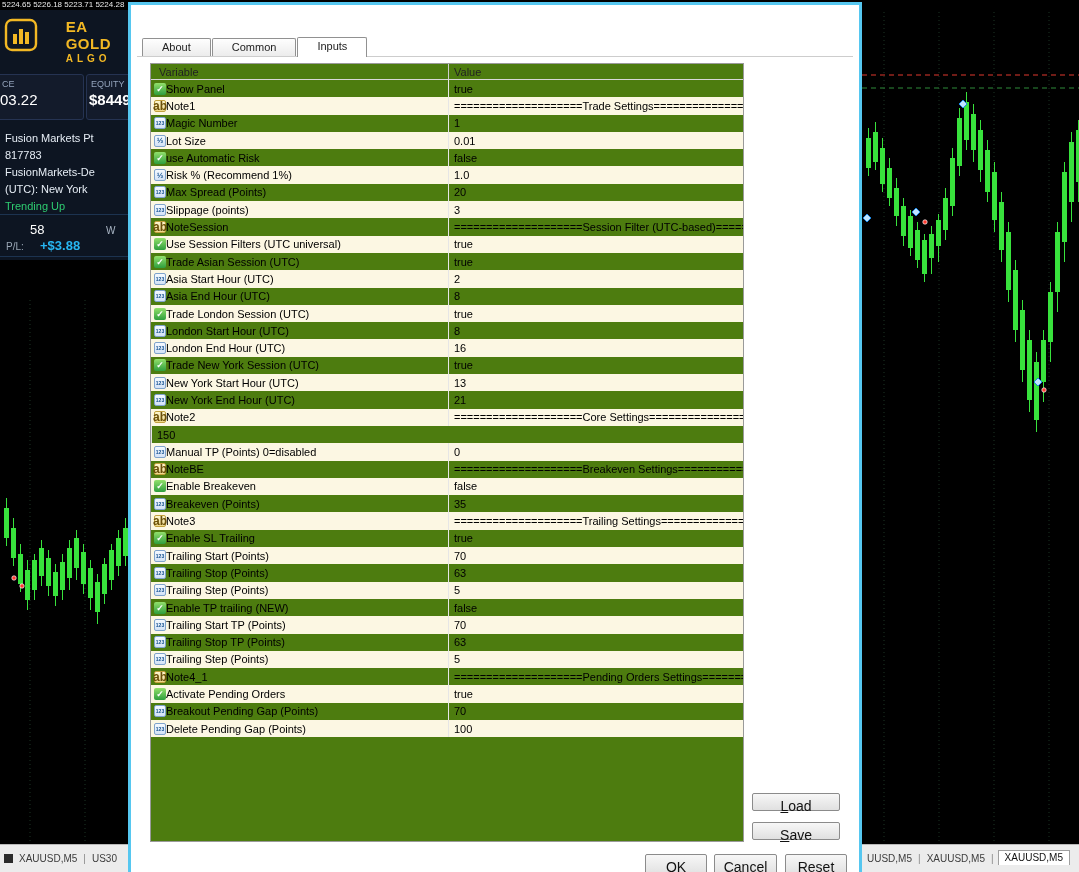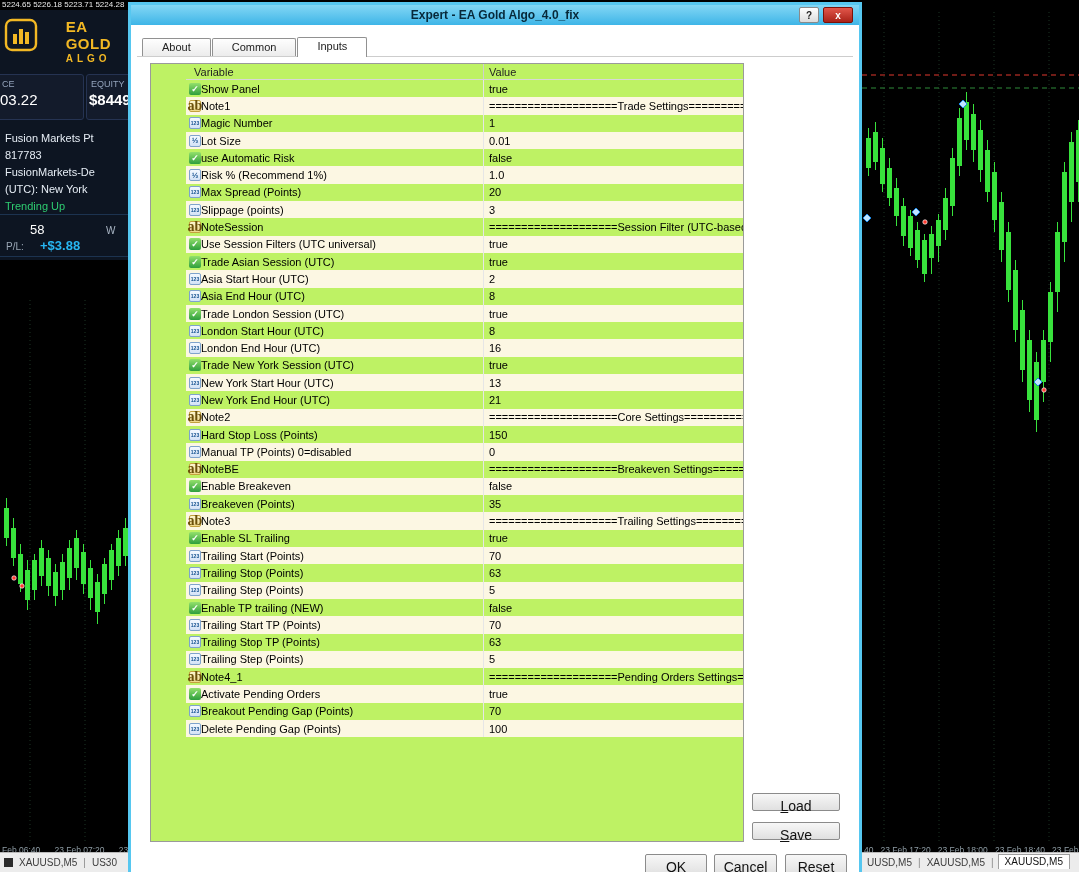--- a/index.html
+++ b/index.html
@@ -24,21 +24,21 @@
   .metric-value-b{position:absolute;left:89px;top:91px;font-size:15px;font-weight:700;color:#fff;z-index:2;}
   .account{position:absolute;left:5px;top:130px;z-index:2;font-size:11px;color:#e6edf5;line-height:17px;white-space:nowrap;}
   .acct-line.trend{color:#2ecc71;}
   .stats-num{position:absolute;left:30px;top:222px;font-size:13px;font-weight:400;color:#fff;z-index:2;}
   .stats-w{position:absolute;left:106px;top:225px;font-size:10px;color:#aab6c5;z-index:2;}
   .pl-label{position:absolute;left:6px;top:241px;font-size:10px;color:#9aa7b5;z-index:2;}
   .pl-value{position:absolute;left:40px;top:238px;font-size:13px;font-weight:700;color:#27b6f2;z-index:2;}
   .divider{position:absolute;left:0;width:128px;height:1px;background:#1c3350;z-index:2;}
   .left-panel svg, .right-panel svg{position:absolute;left:0;top:0;z-index:1;}
   .timeline{position:absolute;left:2px;bottom:17px;font-size:8.5px;color:#8d9ba3;white-space:pre;z-index:3;overflow:hidden;max-width:100%;}
-  .bottom-tabs{position:absolute;left:0;bottom:0;width:100%;height:20px;background:#ececec;border-top:1px solid #b9b9b9;
+  .bottom-tabs{position:absolute;left:0;bottom:0;width:100%;height:28px;background:#ececec;border-top:1px solid #b9b9b9;
     display:flex;align-items:center;font-size:10px;color:#3c3c3c;z-index:3;box-sizing:border-box;padding-left:3px;white-space:nowrap;overflow:hidden;}
   .bottom-tabs .sep{margin:0 4px;color:#8a8a8a;}
   .ctab{padding:0 2px;}
   .ctab.active{background:#fff;border:1px solid #9f9f9f;border-bottom:none;padding:1px 6px 2px;margin-top:-2px;color:#111;}
   .win-square{display:inline-block;width:9px;height:9px;background:#2b2b2b;margin:0 4px 0 1px;}
   .tabs-inner{display:flex;align-items:center;}
   
   .right-panel{position:absolute;left:862px;top:0;width:217px;height:872px;background:#000;overflow:hidden;}
   
   .dialog{position:absolute;left:128px;top:2px;width:734px;height:888px;background:#fff;
@@ -47,35 +47,35 @@
   .title{flex:1;text-align:center;font-size:12px;font-weight:600;color:#07293a;}
   .btn-help{position:absolute;right:40px;top:2px;width:20px;height:16px;background:linear-gradient(#ffffff,#dcdcdc);
     border:1px solid #8a8a8a;border-radius:2px;color:#222;font-size:10px;font-weight:700;padding:0;line-height:13px;}
   .btn-close{position:absolute;right:6px;top:2px;width:30px;height:16px;background:linear-gradient(#e2574b,#a92218);
     border:1px solid #7c1108;border-radius:2px;color:#fff;font-size:10px;font-weight:700;padding:0;line-height:13px;}
   .tabs{position:absolute;left:11px;top:33px;height:18px;display:flex;align-items:flex-end;z-index:2;}
   .tab{font-size:11px;padding:2px 19px 3px;background:linear-gradient(#fefefe,#ececec);border:1px solid #919191;border-bottom:none;
     border-radius:2px 2px 0 0;margin-right:1px;color:#222;}
   .tab.active{background:#fff;padding-bottom:5px;position:relative;z-index:3;margin-bottom:-1px;}
   .tab-topline{position:absolute;left:6px;right:6px;top:51px;height:1px;background:#cdcdcd;}
-  .param-table{position:absolute;left:19px;top:58px;width:594px;height:779px;border:1px solid #9a9a9a;background:#bef264;
-    overflow:hidden;box-sizing:border-box;padding-left:35px;}
+  .param-table{position:absolute;left:19px;top:58px;width:594px;height:779px;border:1px solid #9a9a9a;background:#4d7c0f;
+    overflow:hidden;box-sizing:border-box;}
   .table-header{display:flex;height:16px;border-bottom:1px solid #d8d8d8;align-items:stretch;box-sizing:border-box;}
   .h-var{width:297px;padding-left:8px;box-sizing:border-box;font-size:11px;color:#222;display:flex;align-items:center;}
   .h-val{flex:1;padding-left:5px;border-left:1px solid #cfcfcf;font-size:11px;color:#222;display:flex;align-items:center;}
   .prow{display:flex;height:17.3px;align-items:stretch;font-size:11px;color:#000;}
   .prow.alt{background:#fcf7e3;}
   .cell-var{width:297px;display:flex;align-items:center;padding-left:3px;box-sizing:border-box;overflow:hidden;white-space:nowrap;}
   .cell-val{flex:1;display:flex;align-items:center;padding-left:5px;border-left:1px solid #e6e6e6;overflow:hidden;white-space:nowrap;}
   .pname{}
   .picon{width:12px;height:12px;min-width:12px;border-radius:2px;display:flex;align-items:center;justify-content:center;box-sizing:border-box;}
   .picon.bool{background:linear-gradient(#93e06b,#2e9e3e);color:#fff;font-size:9px;font-weight:700;}
   .picon.int{background:linear-gradient(#f4f9ff,#d3e2f6);border:1px solid #7fa3cc;color:#14518f;font-size:5px;font-weight:700;}
   .picon.double{background:linear-gradient(#f4f9ff,#d3e2f6);border:1px solid #7fa3cc;color:#14518f;font-size:8px;font-weight:700;}
-  .picon.string{background:linear-gradient(#fdf6cf,#efd98a);border:1px solid #c2a13d;color:#6b500a;font-size:14px;font-weight:700;font-family:Liberation Serif, serif;}
+  .picon.string{background:linear-gradient(#fdf6cf,#efd98a);border:1px solid #c2a13d;color:#6b500a;font-size:12px;font-weight:700;}
   .win-btn{position:absolute;display:block;box-sizing:border-box;background:linear-gradient(#f7f7f7,#e0e0e0);
     border:1px solid #8b8b8b;border-radius:2px;font-family:inherit;font-size:14px;color:#111;text-align:center;padding:4px;}
   .mnemonic::first-letter{text-decoration:underline;}
   #load-btn{left:621px;top:788px;width:88px;height:18px;}
   #save-btn{left:621px;top:817px;width:88px;height:18px;}
   #ok-btn{left:514px;top:849px;width:62px;height:22px;}
   #cancel-btn{left:583px;top:849px;width:63px;height:22px;}
   #reset-btn{left:654px;top:849px;width:62px;height:22px;}
 </style>
 </head>
@@ -259,25 +259,20 @@
         <span class="ctab">UUSD,M5</span>
         <span class="sep">|</span>
         <span class="ctab">XAUUSD,M5</span>
         <span class="sep">|</span>
         <span class="ctab active">XAUUSD,M5</span>
       </span>
   </div>
 </div>
 
 <div class="dialog">
-  <div class="titlebar">
-    <span class="title">Expert - EA Gold Algo_4.0_fix</span>
-    <button class="btn-help">?</button>
-    <button class="btn-close">x</button>
-  </div>
 
   <div class="tabs" id="dialog-tabs">
       <span class="tab">About</span>
       <span class="tab">Common</span>
       <span class="tab active">Inputs</span>
     </div>
   <div class="tab-topline"></div>
 
   <div class="param-table">
     <div class="table-header">
@@ -419,24 +414,20 @@
           <div class="cell-val">21</div>
         </div>
         <div class="prow alt">
           <div class="cell-var">
             <span class="picon string">ab</span>
             <span class="pname">Note2</span>
           </div>
           <div class="cell-val">====================Core Settings====================</div>
         </div>
         <div class="prow">
-          <div class="cell-var">
-            <span class="picon int">123</span>
-            <span class="pname">Hard Stop Loss (Points)</span>
-          </div>
           <div class="cell-val">150</div>
         </div>
         <div class="prow alt">
           <div class="cell-var">
             <span class="picon int">123</span>
             <span class="pname">Manual TP (Points) 0=disabled</span>
           </div>
           <div class="cell-val">0</div>
         </div>
         <div class="prow">

